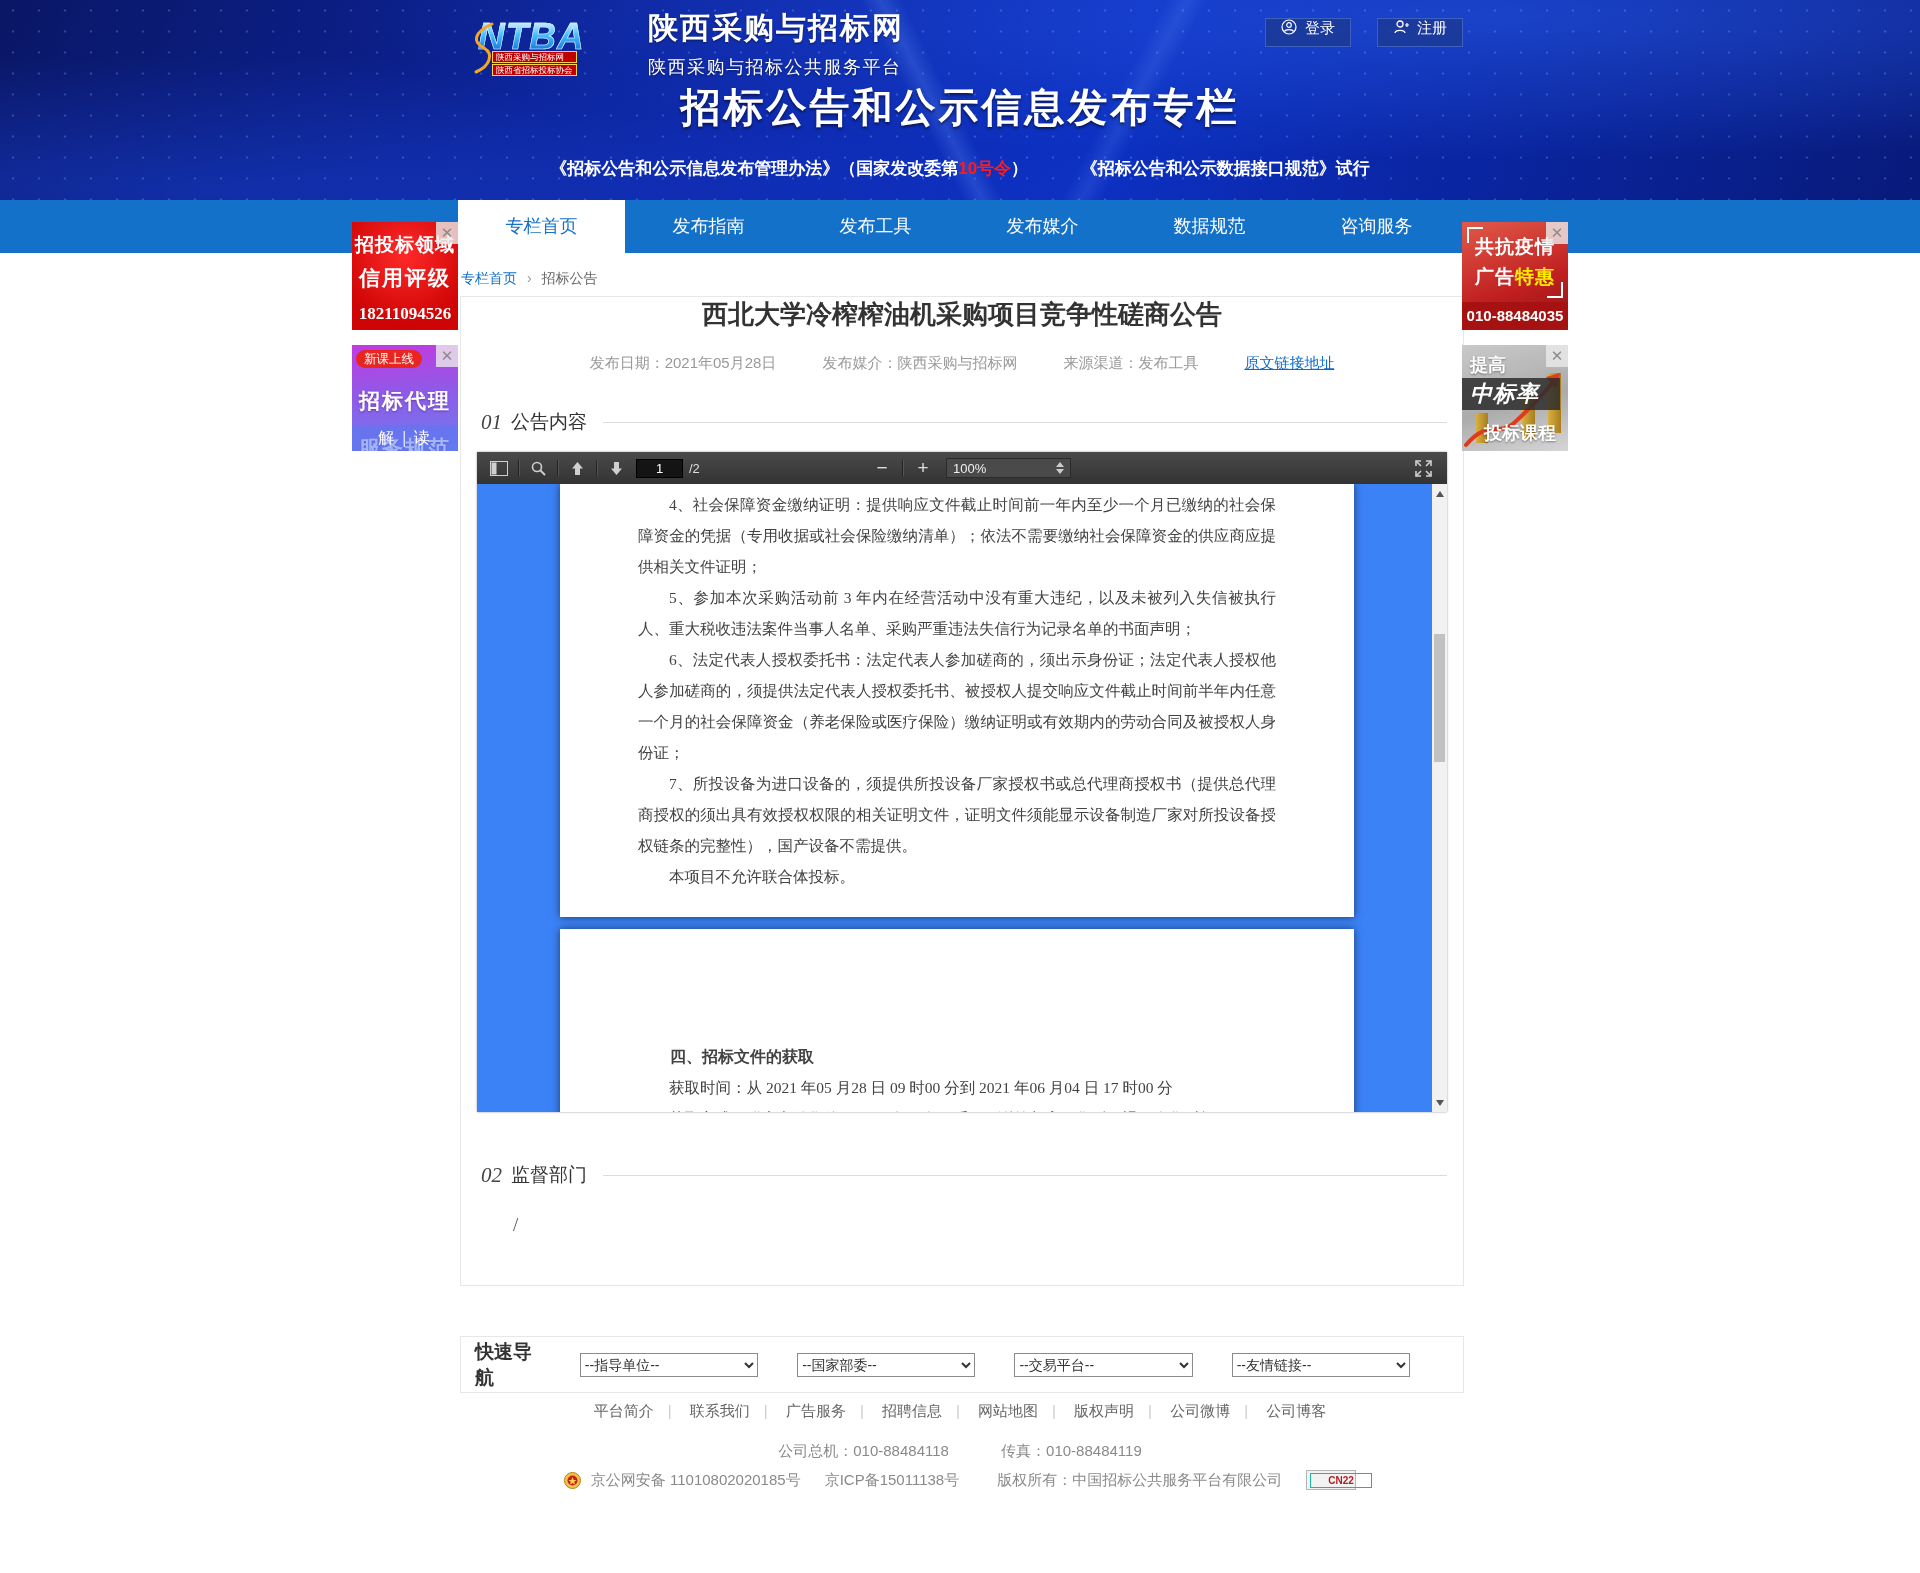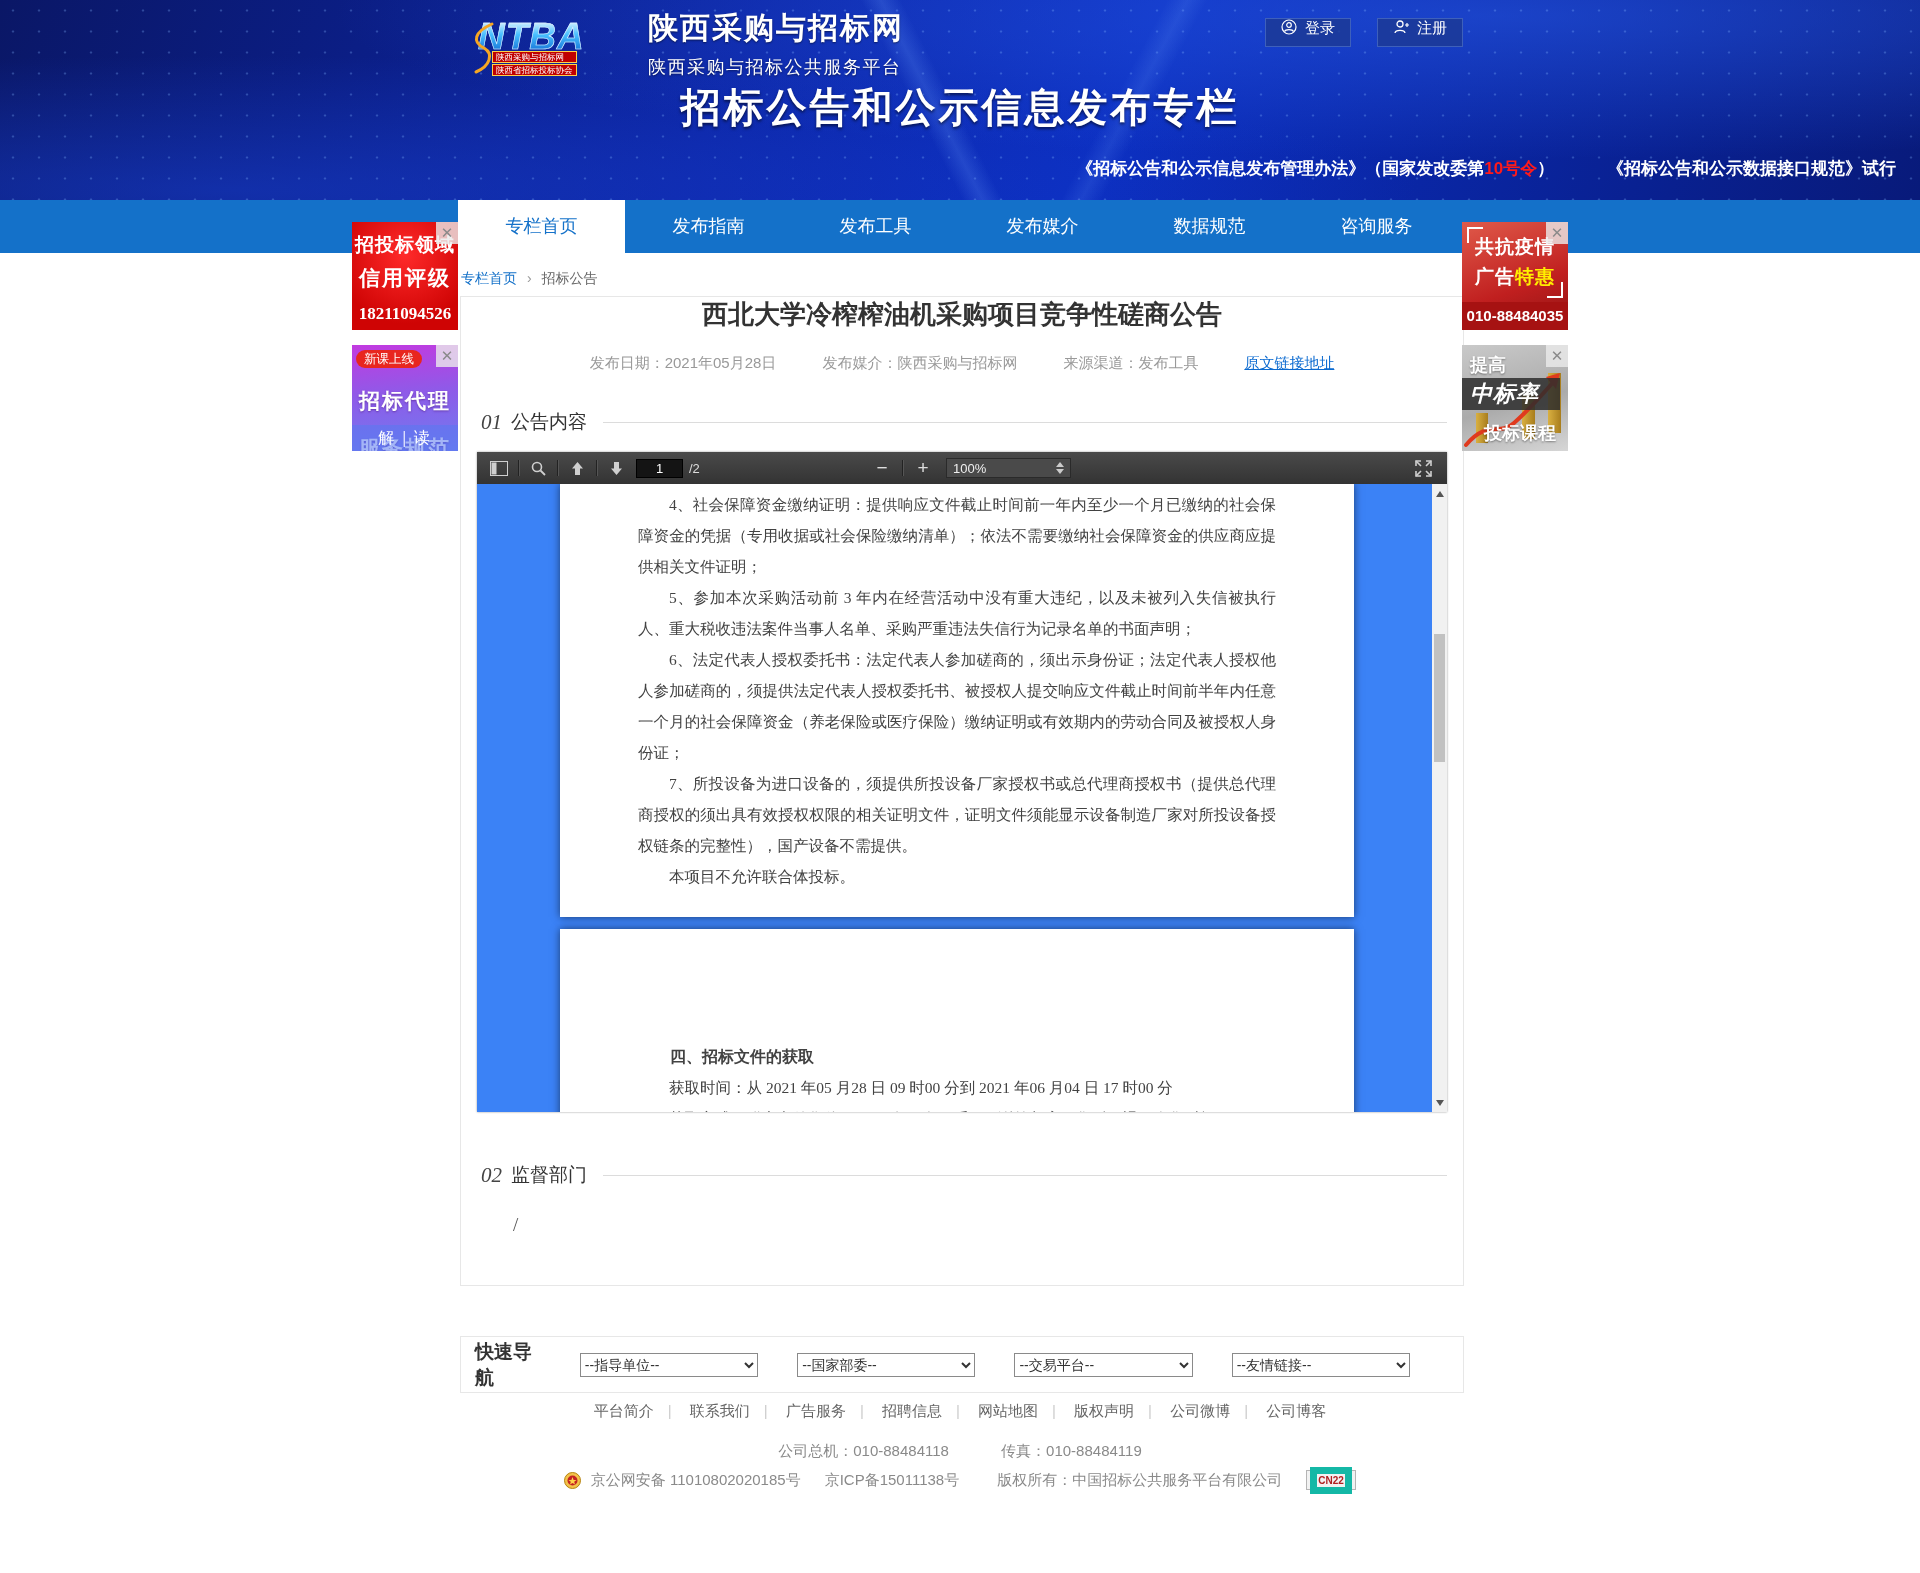--- a/index.html
+++ b/index.html
@@ -26,21 +26,21 @@
   .logo-swoosh{position:absolute;left:-8px;top:4px}
   .logo-strips{position:absolute;left:14px;top:33px;display:flex;flex-direction:column;gap:1px}
   .logo-strip{background:#c00000;border:1px solid #ffd24a;color:#fff;font-size:8.5px;line-height:10px;padding:0 3px;white-space:nowrap}
   .brand{position:absolute;left:648px;top:8px;color:#fff;z-index:2}
   .brand-title{font-size:30px;font-weight:bold;letter-spacing:2px;text-shadow:0 1px 2px rgba(0,0,0,.5)}
   .brand-sub{font-size:18px;margin-top:6px;letter-spacing:1.5px;text-shadow:0 1px 2px rgba(0,0,0,.5)}
   .auth{position:absolute;right:457px;top:18px;display:flex;gap:26px;z-index:2}
   .auth-btn{display:flex;gap:8px;height:29px;padding:0 15px;background:rgba(28,58,150,.85);
     border:1px solid rgba(130,170,240,.35);color:#fff;font-size:15px;cursor:pointer}
   .banner-title{position:absolute;left:0;top:80px;width:100%;text-align:center;color:#fff;font-size:40px;font-weight:bold;letter-spacing:3px;z-index:2;text-shadow:0 2px 3px rgba(0,0,0,.55)}
-  .banner-links{position:absolute;left:0;top:157px;width:100%;text-align:right;color:#fff;font-size:17px;font-weight:bold;z-index:2}
+  .banner-links{position:absolute;left:0;top:157px;width:100%;text-align:center;color:#fff;font-size:17px;font-weight:bold;z-index:2}
   .banner-link{margin:0 24px}
   .red-hl{color:#ff1a1a}
 
   
   .navbar{position:absolute;left:0;top:200px;width:1920px;height:53px;background:#1471c9;z-index:5}
   .tabs{position:absolute;left:458px;top:0;display:flex;height:53px}
   .tab{width:167px;height:53px;line-height:53px;text-align:center;color:#fff;font-size:18px;cursor:pointer}
   .tab.active{background:#fff;color:#1471c9}
 
   
@@ -125,21 +125,21 @@
   
   .footer{position:absolute;left:0;top:1402px;width:1920px;text-align:center;z-index:6}
   .f-links{font-size:15px;color:#666}
   .f-link{color:#666;margin:0 14px;cursor:pointer}
   .f-bar{color:#ccc}
   .f-row2{margin-top:21px;font-size:15px;color:#8a8a8a}
   .f-row2 .gap{margin-left:48px}
   .f-row3{margin-top:9px;font-size:15px;color:#8a8a8a;display:flex;justify-content:center;align-items:center;gap:10px}
   .f-seg{margin:0 14px}
   .cn-badge{display:inline-flex;width:50px;height:20px;border:1px solid #b5b5b5;background:#f2f2f2;align-items:center;padding:0 3px;gap:3px}
-  .cn-txt{font-size:10px;font-weight:bold;color:#b02020;border:7px solid #14b8a6;padding:0 1px;line-height:13px}
+  .cn-txt{font-size:10px;font-weight:bold;color:#b02020;border:1px solid #14b8a6;padding:0 17px;line-height:13px}
   .cn-stripes{display:flex;flex-direction:column;gap:1px;flex:1}
   .cn-stripes div{height:3px}
 </style>
 </head>
 <body>
 
 <div class="header">
   <div class="logo">
     <div class="logo-mark">
       <svg class="logo-swoosh" width="26" height="52" viewBox="0 0 26 52">

